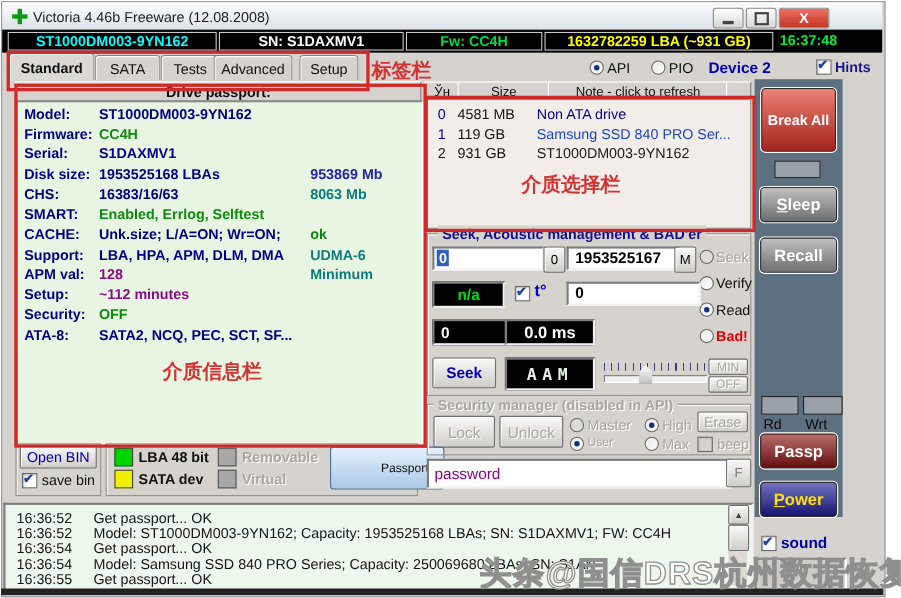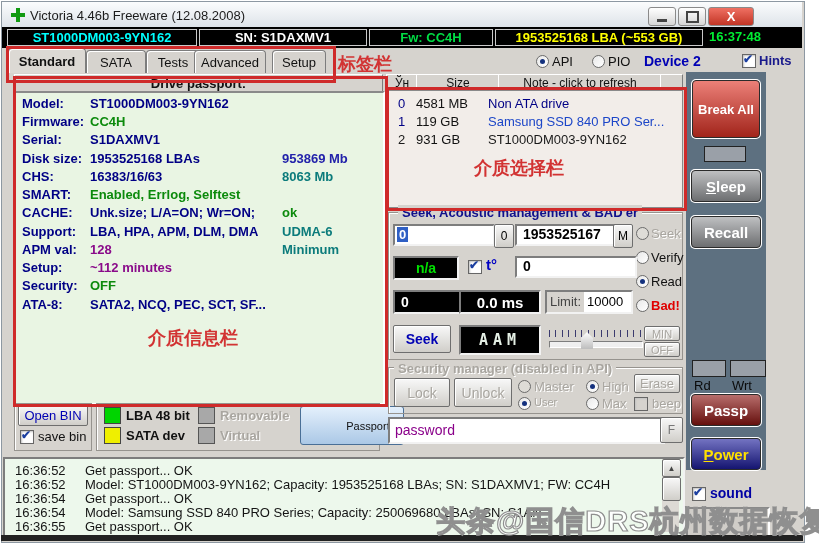--- a/index.html
+++ b/index.html
@@ -63,21 +63,21 @@
     <span class="abs wbtn" style="left:676px;width:26px;">
         <span class="maxglyph"></span>
       </span>
     <span class="abs wbtn closebtn" style="left:706px;width:44px;">X</span>
   </div>
 
   <div class="abs statusbar">
     <span class="seg" style="left: 5px; width: 188px; color: rgb(0, 255, 255);">ST1000DM003-9YN162</span>
     <span class="seg" style="left: 197px; width: 166px; color: rgb(255, 255, 255);">SN: S1DAXMV1</span>
     <span class="seg" style="left: 367px; width: 122px; color: rgb(0, 221, 68);">Fw: CC4H</span>
-    <span class="seg" style="left: 493px; width: 206px; color: rgb(255, 255, 0);">1953525168 LBA (~553 GB)</span>
+    <span class="seg" style="left: 493px; width: 206px; color: rgb(255, 255, 0);">1632782259 LBA (~931 GB)</span>
     <span class="seg" style="left: 702px; width: 62px; border: none; color: rgb(0, 238, 51);">16:37:48</span>
   </div>
 
   <div class="abs tabrow">
     <span class="tab active" style="left:6px;width:76px;">Standard</span>
     <span class="tab" style="left:84px;width:58px;">SATA</span>
     <span class="tab" style="left:144px;width:52px;">Tests</span>
     <span class="tab" style="left:192px;width:70px;">Advanced</span>
     <span class="tab" style="left:270px;width:52px;">Setup</span>
   </div>
@@ -197,24 +197,20 @@
   <span class="abs radio sel" style="left:636px;top:275px;"></span>
   <span class="abs lbl13" style="left:651px;top:274px;">Read</span>
   <span class="abs radio" style="left:636px;top:299px;"></span>
   <span class="abs" style="left:651px;top:298px;font-size:13px;font-weight:bold;color:#e00000;">Bad!</span>
   <span class="abs blackbox" style="left:393px;top:256px;width:62px;height:20px;justify-content:center;font-size:14px;font-weight:bold;color:#00e000;">n/a</span>
   <span class="abs cb ck" style="left:468px;top:260px;"></span>
   <span class="abs" style="left:486px;top:256px;font-size:15px;font-weight:bold;color:#0000c4;">t°</span>
   <span class="abs sunken" style="left:515px;top:256px;width:112px;height:18px;font-size:14px;font-weight:bold;padding-left:6px;">0</span>
   <span class="abs blackbox" style="left:393px;top:290px;width:58px;height:20px;font-size:14px;font-weight:bold;color:#fff;padding-left:6px;">0</span>
   <span class="abs blackbox" style="left:459px;top:290px;width:78px;height:20px;justify-content:center;font-size:15px;font-weight:bold;color:#fff;">0.0 ms</span>
-  <span class="abs sunken" style="left:545px;top:290px;width:84px;height:20px;background:#d6d3ce;">
-    <span style="position:absolute;left:3px;top:2px;font-size:13px;color:#444;">Limit:</span>
-    <span style="position:absolute;left:37px;top:0;width:47px;height:20px;background:#fff;font-size:13px;padding:2px 0 0 3px;box-sizing:border-box;">10000</span>
-  </span>
   <span class="abs b3d" style="left:393px;top:325px;width:56px;height:26px;font-size:14px;font-weight:bold;color:#0000b4;">Seek</span>
   <span class="abs blackbox" style="left:459px;top:325px;width:78px;height:26px;justify-content:center;font-family:'DejaVu Sans Mono',monospace;font-size:15px;font-weight:bold;color:#e4efe4;letter-spacing:5px;">AAM</span>
   <span class="abs" style="left:549px;top:330px;width:92px;height:7px;background:repeating-linear-gradient(90deg,#3b3b6e 0 1px,transparent 1px 6.5px);"></span>
   <span class="abs" style="left:549px;top:341px;width:92px;height:5px;background:#efefef;border-width:1px;border-style:solid;border-color:#7d7d7d #fff #fff #7d7d7d;"></span>
   <span class="abs" style="left:581px;top:332px;width:12px;height:17px;background:linear-gradient(#ffffff,#bdbdbd);clip-path:polygon(0 35%,50% 0,100% 35%,100% 100%,0 100%);filter:drop-shadow(0 0 1px #555);"></span>
   <span class="abs b3d dis-t" style="left:644px;top:326px;width:34px;height:13px;font-size:11px;">MIN</span>
   <span class="abs b3d dis-t" style="left:644px;top:342px;width:34px;height:13px;font-size:11px;">OFF</span>
 
   <div class="abs gbox" style="left:388px;top:367px;width:293px;height:45px;"></div>
   <span class="abs legend dis-t" style="left:394px;top:361px;color:#a9a6a0;">Security manager (disabled in API)</span>

